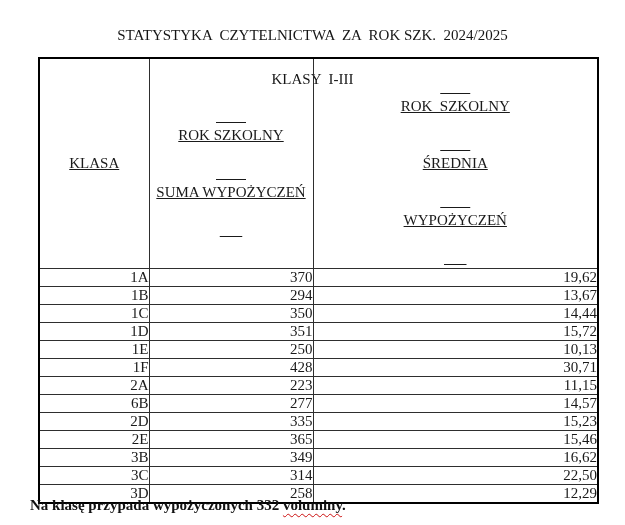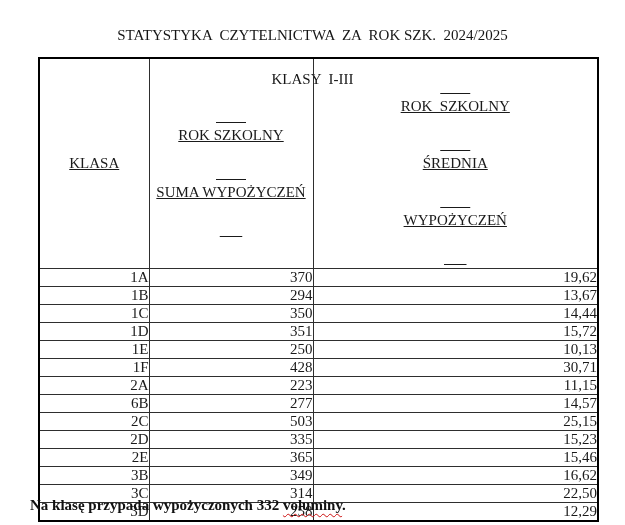--- a/index.html
+++ b/index.html
@@ -128,25 +128,20 @@
     <td class="num">223</td>
     <td class="num">11,15</td>
   </tr>
 
   <tr>
     <td class="klasa">6B</td>
     <td class="num">277</td>
     <td class="num">14,57</td>
   </tr>
 
-  <tr>
-    <td class="klasa">2C</td>
-    <td class="num">503</td>
-    <td class="num">25,15</td>
-  </tr>
 
   <tr>
     <td class="klasa">2D</td>
     <td class="num">335</td>
     <td class="num">15,23</td>
   </tr>
 
   <tr>
     <td class="klasa">2E</td>
     <td class="num">365</td>

